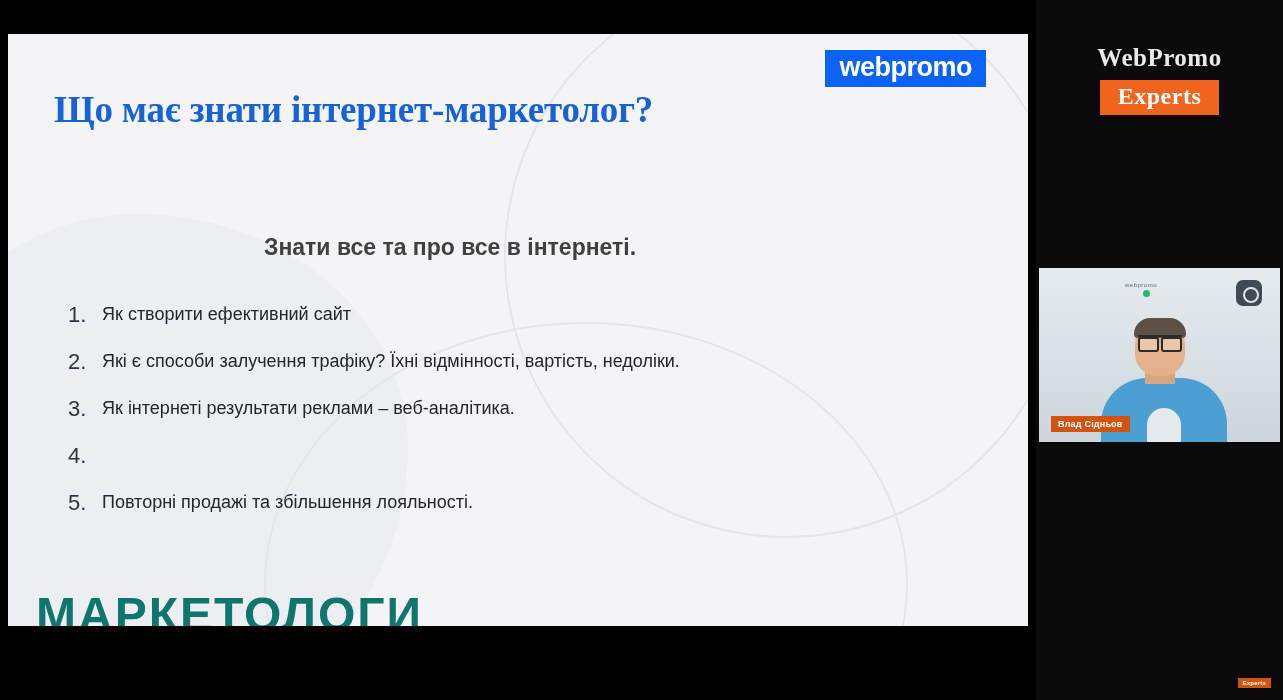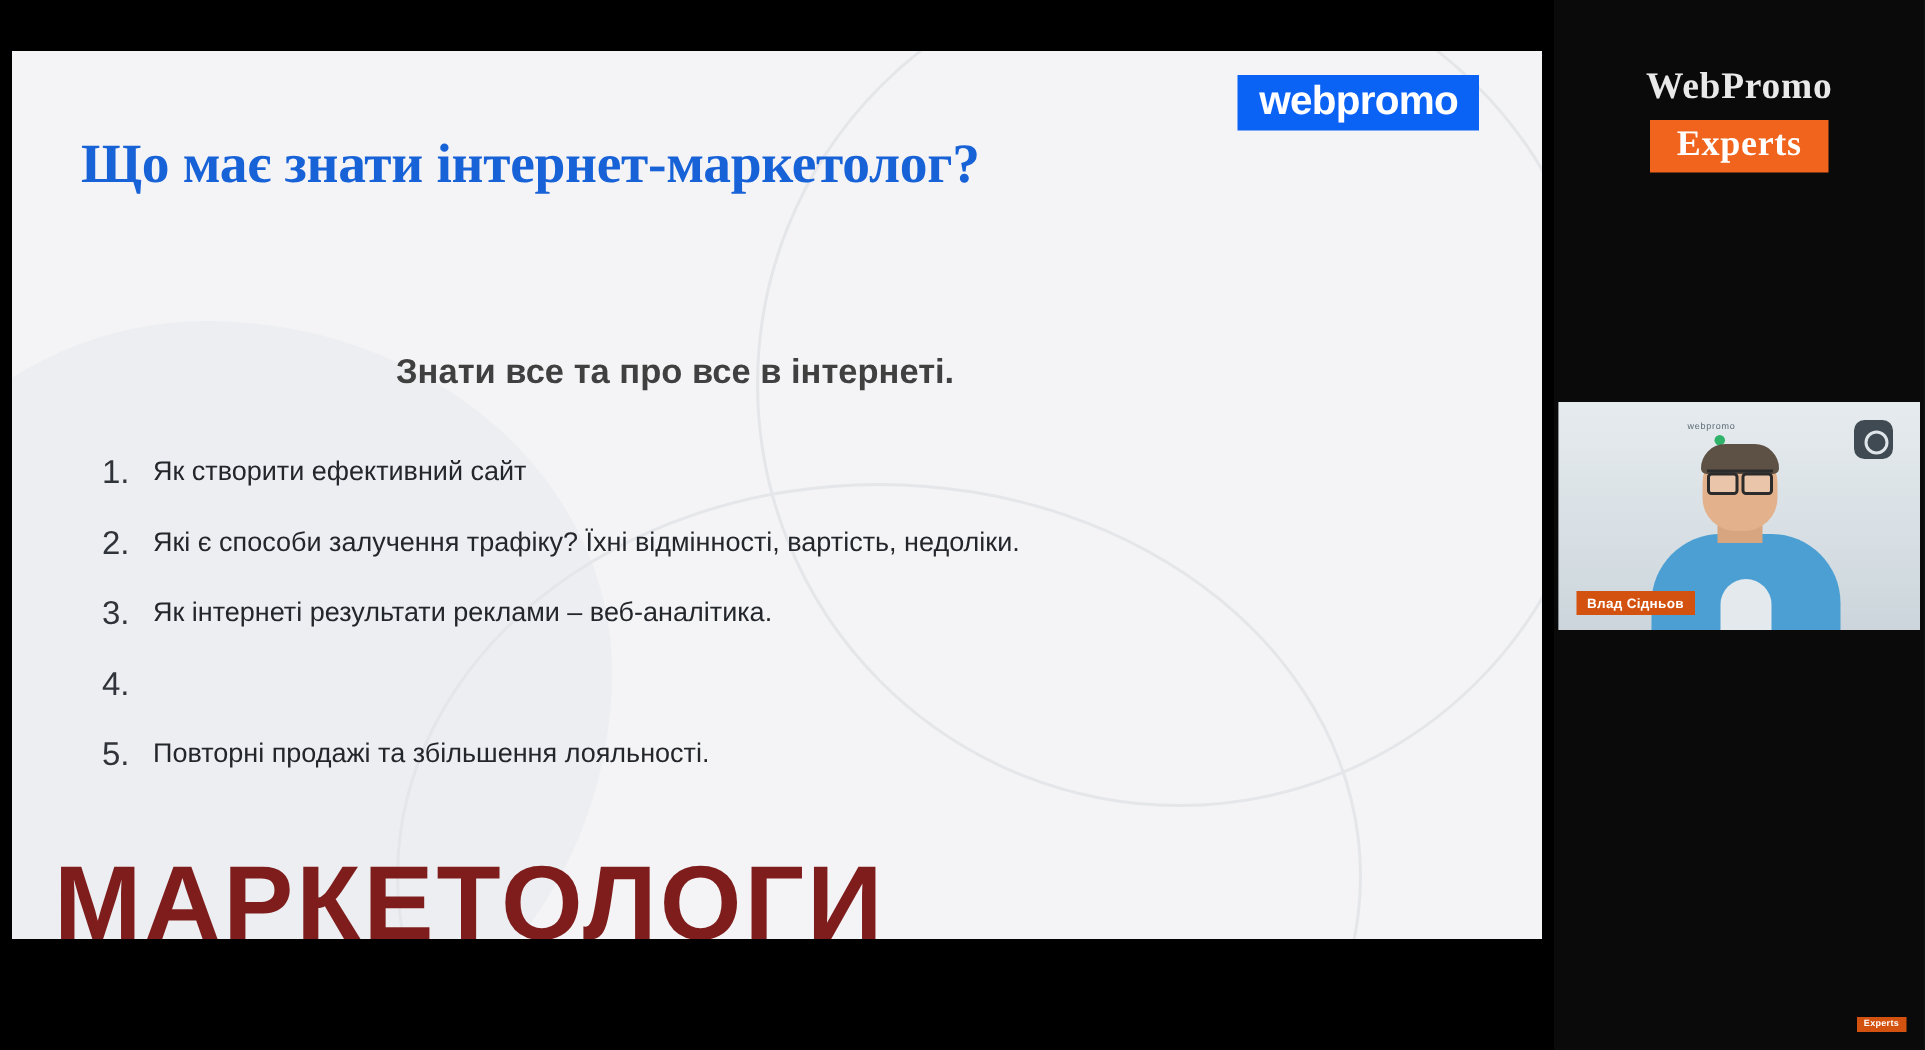--- a/index.html
+++ b/index.html
@@ -55,24 +55,24 @@
     bottom: -220px;
     width: 640px;
     height: 520px;
     border-radius: 50%;
     border: 2px solid #e4e6ea;
   }
   .watermark {
     position: absolute;
     left: 28px;
     bottom: -16px;
-    font-size: 70px;
+    font-size: 48px;
     font-weight: bold;
     letter-spacing: 2px;
-    color: #7f1d1d;
+    color: #0f766e;
     white-space: nowrap;
     user-select: none;
   }
 
   .logo-badge {
     position: absolute;
     right: 42px;
     top: 16px;
     background: #0b63f6;
     color: #ffffff;
@@ -166,21 +166,21 @@
     font-weight: bold;
     padding: 3px 18px 5px 18px;
     letter-spacing: 0.5px;
   }
 
   .video-tile {
     position: absolute;
     left: 1039px;
     top: 268px;
     width: 241px;
-    height: 152px;
+    height: 174px;
     background: #cfd8de;
     overflow: hidden;
   }
   .vt-wall {
     position: absolute;
     inset: 0;
     background: linear-gradient(180deg, #e6ebee 0%, #d7dfe4 60%, #cbd5db 100%);
   }
   .vt-logo {
     position: absolute;

